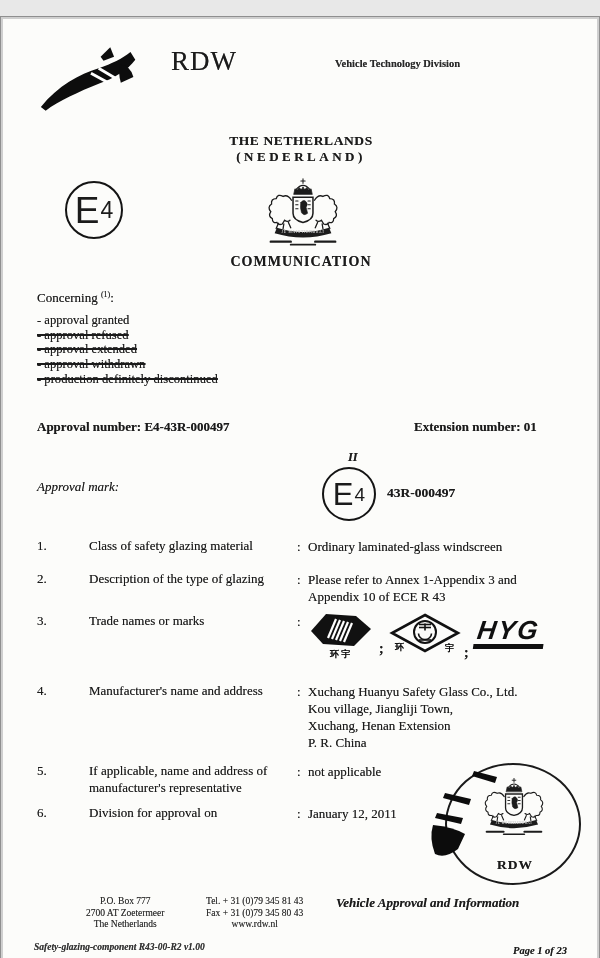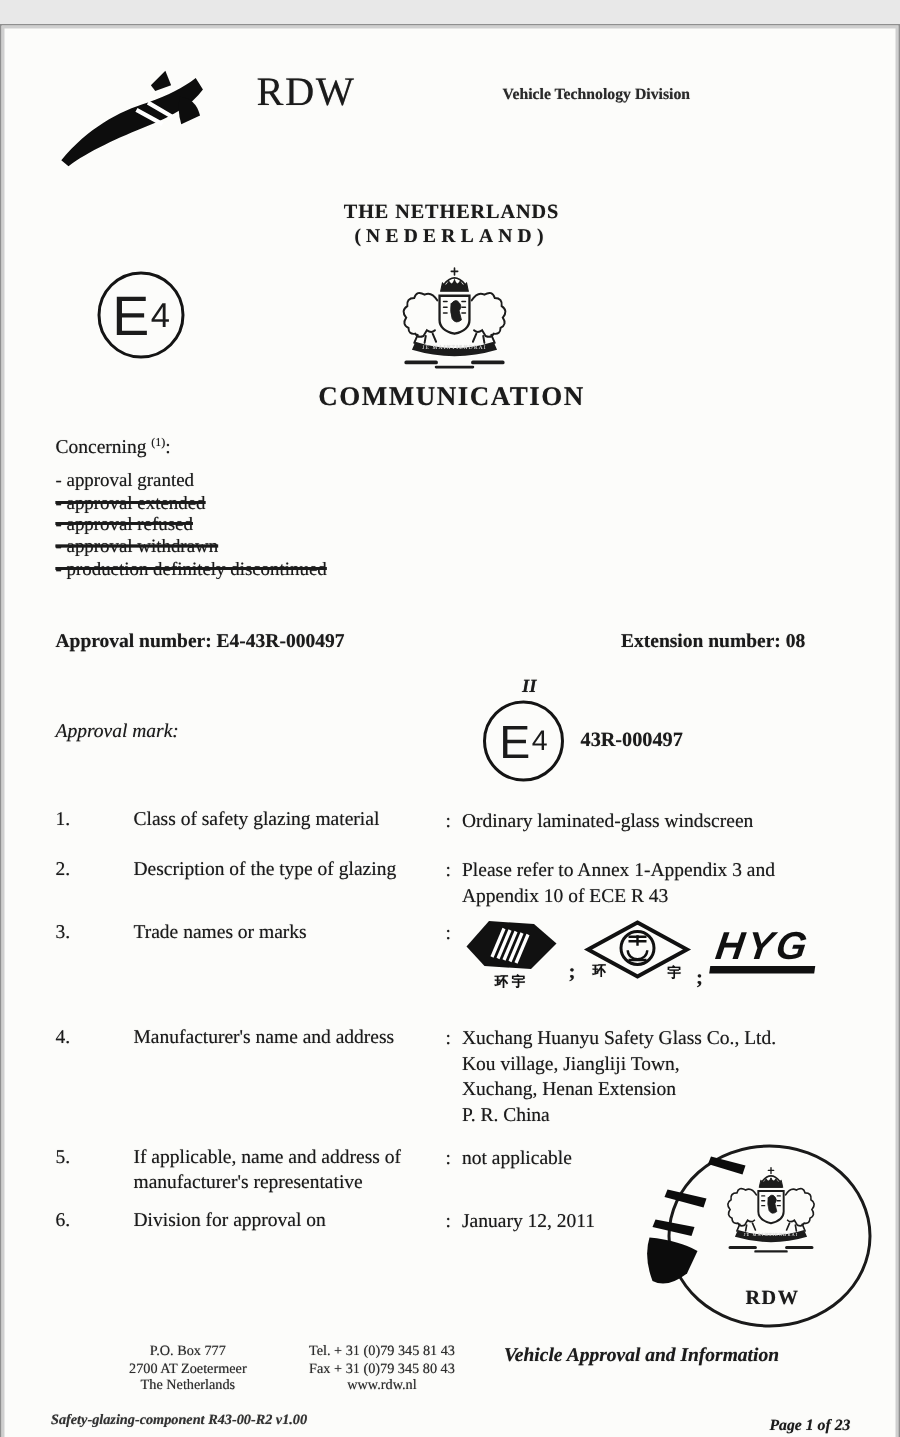--- a/index.html
+++ b/index.html
@@ -14,21 +14,21 @@
   .center{left:0;width:600px;text-align:center;}
   .pre{white-space:pre-line;}
   .bold{font-weight:bold;}
   .ital{font-style:italic;}
   .struck{text-decoration:line-through;text-decoration-thickness:1.5px;}
   
   .brand{font-size:27px;letter-spacing:1px;}
   .division{font-size:10.5px;font-weight:600;color:#2a2a2a;}
   .country{font-size:13.5px;font-weight:bold;letter-spacing:.6px;}
   .country-alt{font-size:13px;font-weight:bold;letter-spacing:3.5px;}
-  .doc-type{font-size:18px;font-weight:bold;letter-spacing:1px;}
+  .doc-type{font-size:14px;font-weight:bold;letter-spacing:1px;}
   
   .ebadge{display:flex;align-items:center;justify-content:center;
     border:2.5px solid #141414;border-radius:50%;
     font-family:"Liberation Sans",sans-serif;text-shadow:none;box-sizing:border-box;}
   .ebadge .el{font-size:37px;line-height:1;}
   .ebadge .en{font-size:23px;line-height:1;margin-left:1px;}
   .ebadge.small .el{font-size:31px;}
   .ebadge.small .en{font-size:19px;}
   
   .t13{font-size:13px;line-height:16px;}
@@ -104,33 +104,33 @@
   </svg>
 
   <div class="abs center doc-type" style="top:237px">COMMUNICATION</div>
 
   <div class="abs t13" style="left:36px;top:270px">
     <span>Concerning</span>
     <sup style="font-size:8px">(1)</sup><span>:</span>
   </div>
   <div class="abs" style="left:36px;top:296px">
     <div class="opt">- approval granted</div>
+    <div class="opt struck">- approval refused</div>
     <div class="opt struck">- approval extended</div>
-    <div class="opt struck">- approval refused</div>
     <div class="opt struck">- approval withdrawn</div>
     <div class="opt struck">- production definitely discontinued</div>
   </div>
 
   <div class="abs t13 bold" style="left:36px;top:402px">
     <span>Approval number:</span>
     <span>E4-43R-000497</span>
   </div>
   <div class="abs t13 bold" style="left:413px;top:402px">
     <span>Extension number:</span>
-    <span>08</span>
+    <span>01</span>
   </div>
 
   <div class="abs ital t13" style="left:36px;top:462px">Approval mark:</div>
   <div class="abs ital bold" style="left:347px;top:433px;font-size:12.5px">II</div>
   <div class="abs ebadge small" style="left:321px;top:450px;width:54px;height:54px">
     <span class="el">E</span>
     <span class="en">4</span>
   </div>
   <div class="abs bold" style="left:386px;top:468px;font-size:13.5px">43R-000497</div>
 

